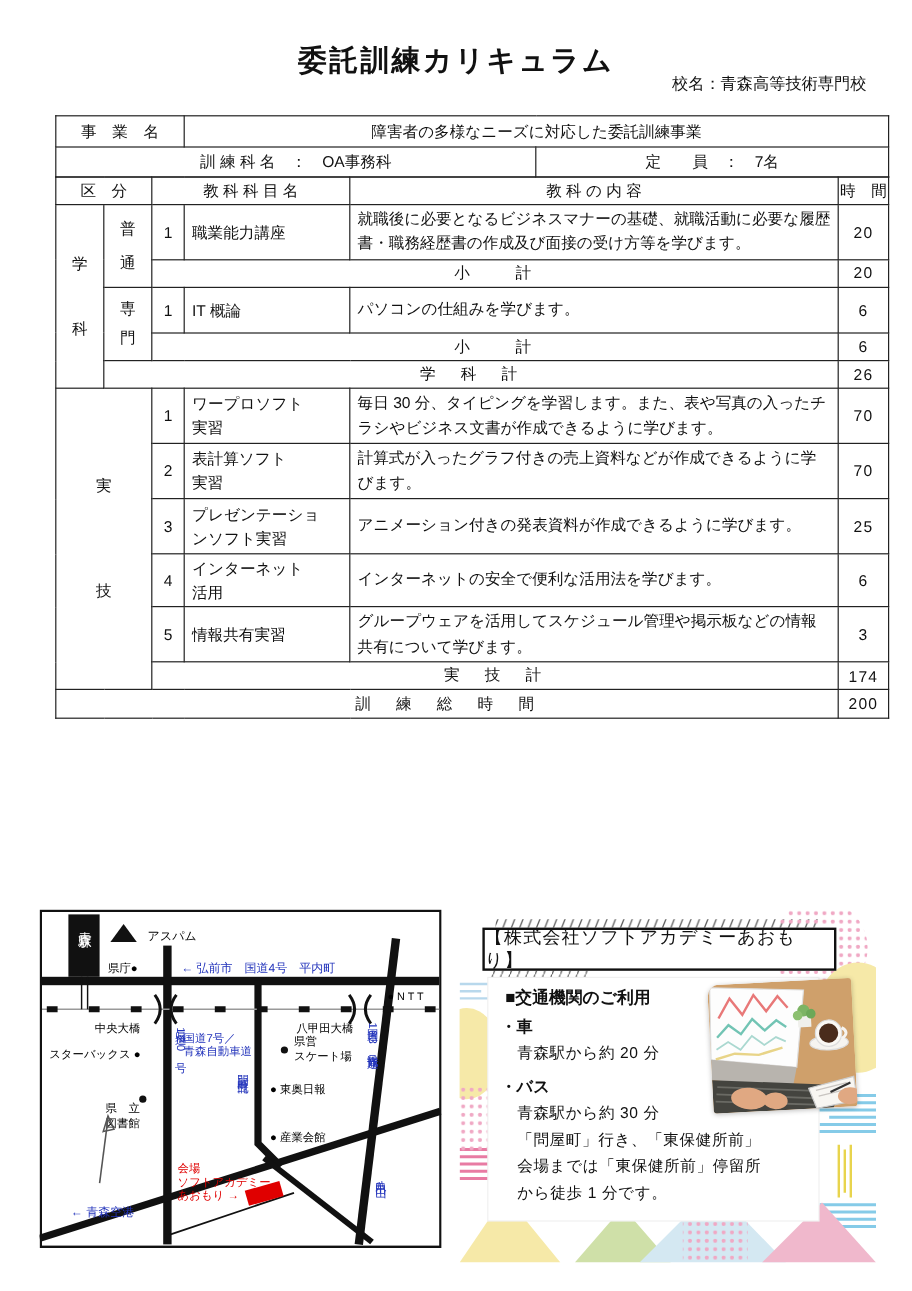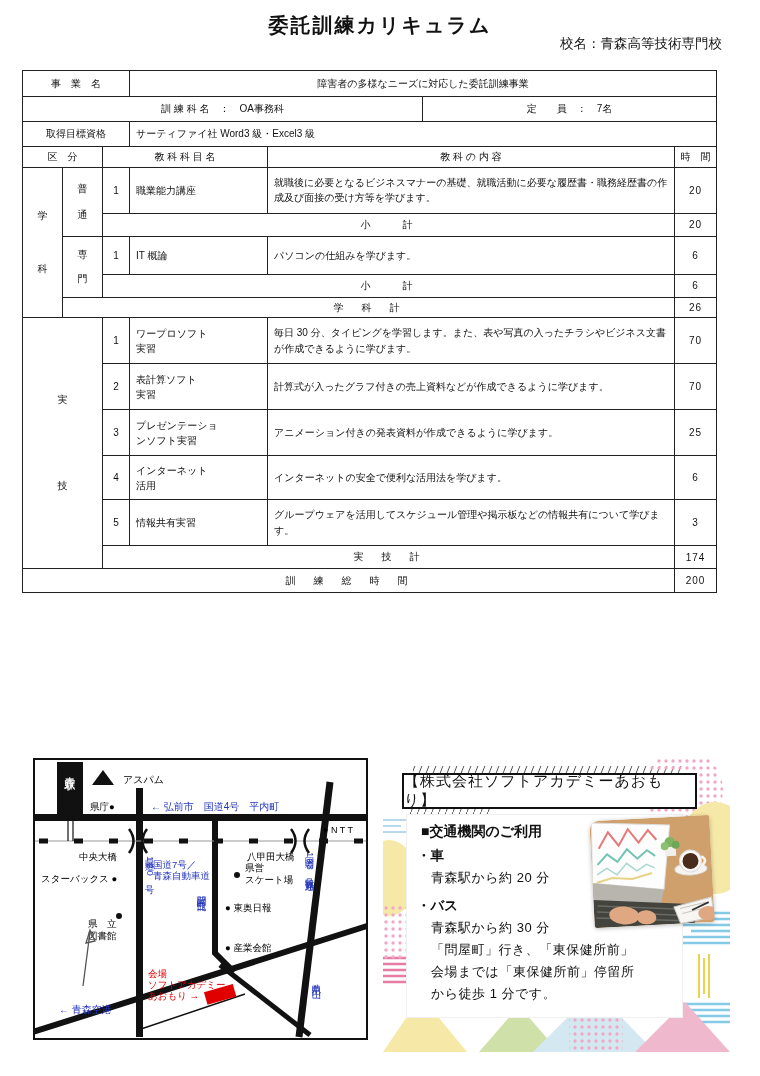--- a/index.html
+++ b/index.html
@@ -1,20 +1,20 @@
 <!DOCTYPE html>
 <html><head>
 <meta charset="utf-8">
 <style>
   html,body{margin:0;padding:0;background:#888;}
   .page{position:relative;width:760px;height:1076px;background:#fff;margin:0 auto;
         font-family:"Liberation Sans",sans-serif;color:#111;overflow:hidden;}
-  .doc-title{padding-top:14px;text-align:center;font-size:20px;font-weight:bold;letter-spacing:2px;line-height:22px;}
+  .doc-title{padding-top:40px;text-align:center;font-size:24px;font-weight:bold;letter-spacing:2px;line-height:22px;}
   .school{margin-right:38px;text-align:right;font-size:13.5px;line-height:16px;}
-  table.t{border-collapse:collapse;table-layout:fixed;margin-left:22px;width:694px;font-size:10px;}
+  table.t{border-collapse:collapse;table-layout:fixed;margin-left:46px;width:694px;font-size:13px;}
   table.t td{border:1px solid #222;vertical-align:middle;padding:2px 6px;overflow:hidden;}
   .info-table{margin-top:18px;}
   .curr-table{margin-top:-1px;}
   td.lab{text-align:center;padding:2px 3px;}
   td.center{text-align:center;}
   td.val{padding:2px 8px;}
   td.desc{line-height:1.55;padding:3px 8px;}
   td.subj{padding:3px 7px;white-space:pre-line;line-height:1.5;}
   td.num{text-align:center;padding:0;}
   td.hrs{text-align:center;padding:0;letter-spacing:1px;}
@@ -54,24 +54,20 @@
         <col style="width:294px">
       </colgroup>
     <tbody>
         <tr style="height:26px">
       <td class="lab">事　業　名</td>
       <td class="center" colspan="2">障害者の多様なニーズに対応した委託訓練事業</td>
     </tr>
     <tr style="height:25px">
       <td class="center" colspan="2">訓 練 科 名　：　OA事務科</td>
       <td class="center">定　　員　：　7名</td>
-    </tr>
-    <tr style="height:25px">
-      <td class="lab">取得目標資格</td>
-      <td class="val" colspan="2">サーティファイ社 Word3 級・Excel3 級</td>
     </tr>
   </tbody>
     </table>
 
   <table class="t curr-table">
     <colgroup>
         <col style="width:40px">
         <col style="width:40px">
         <col style="width:27px">
         <col style="width:138px">

